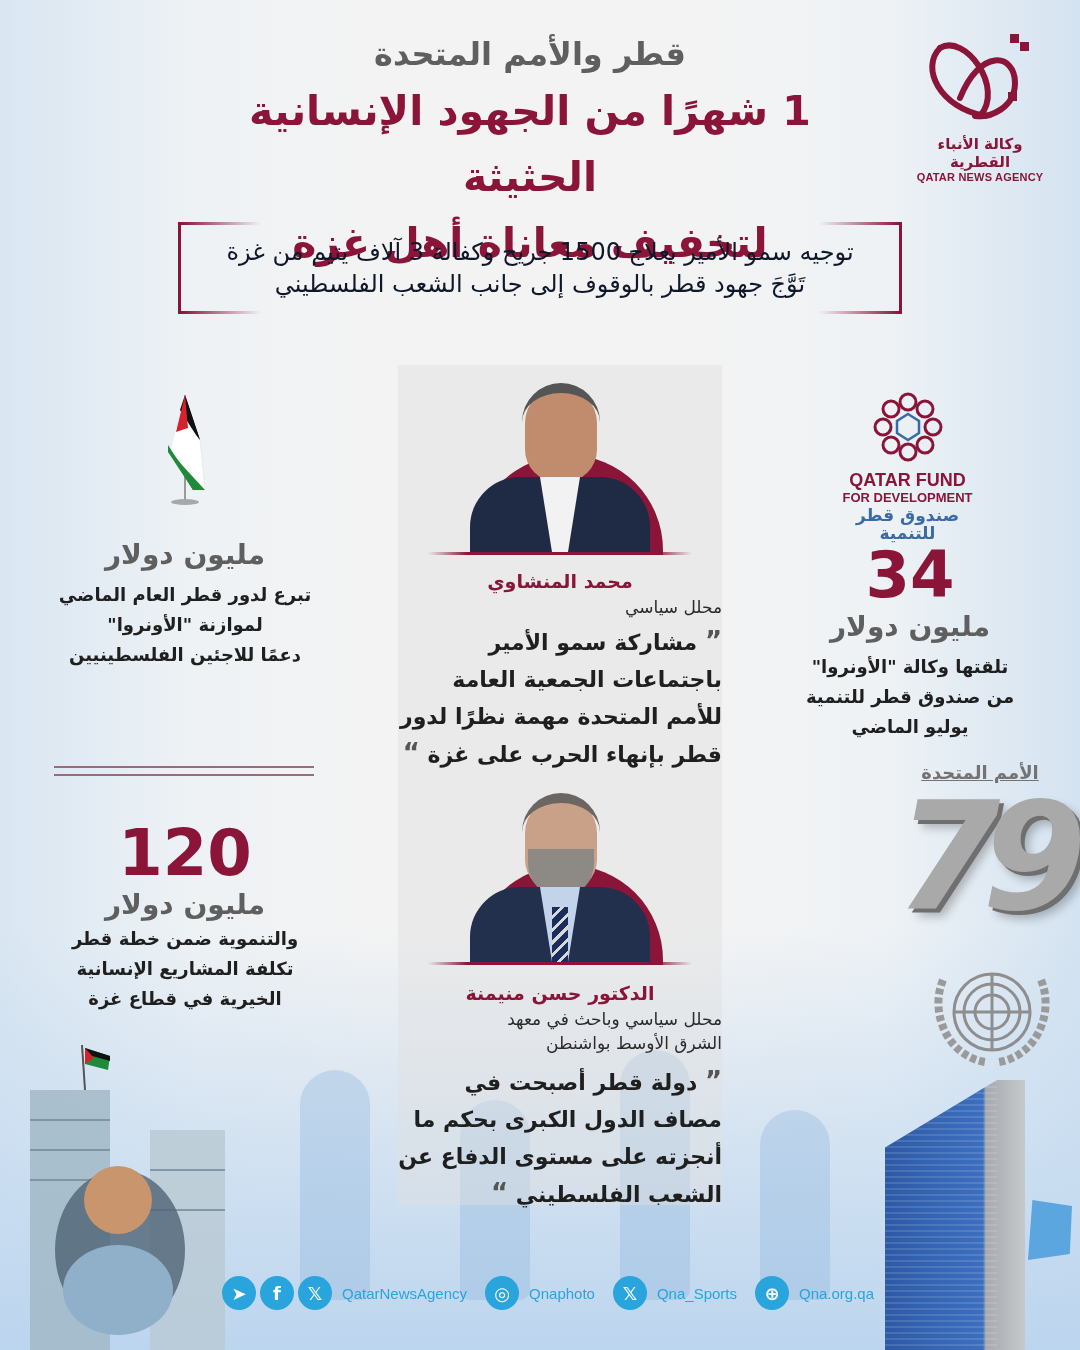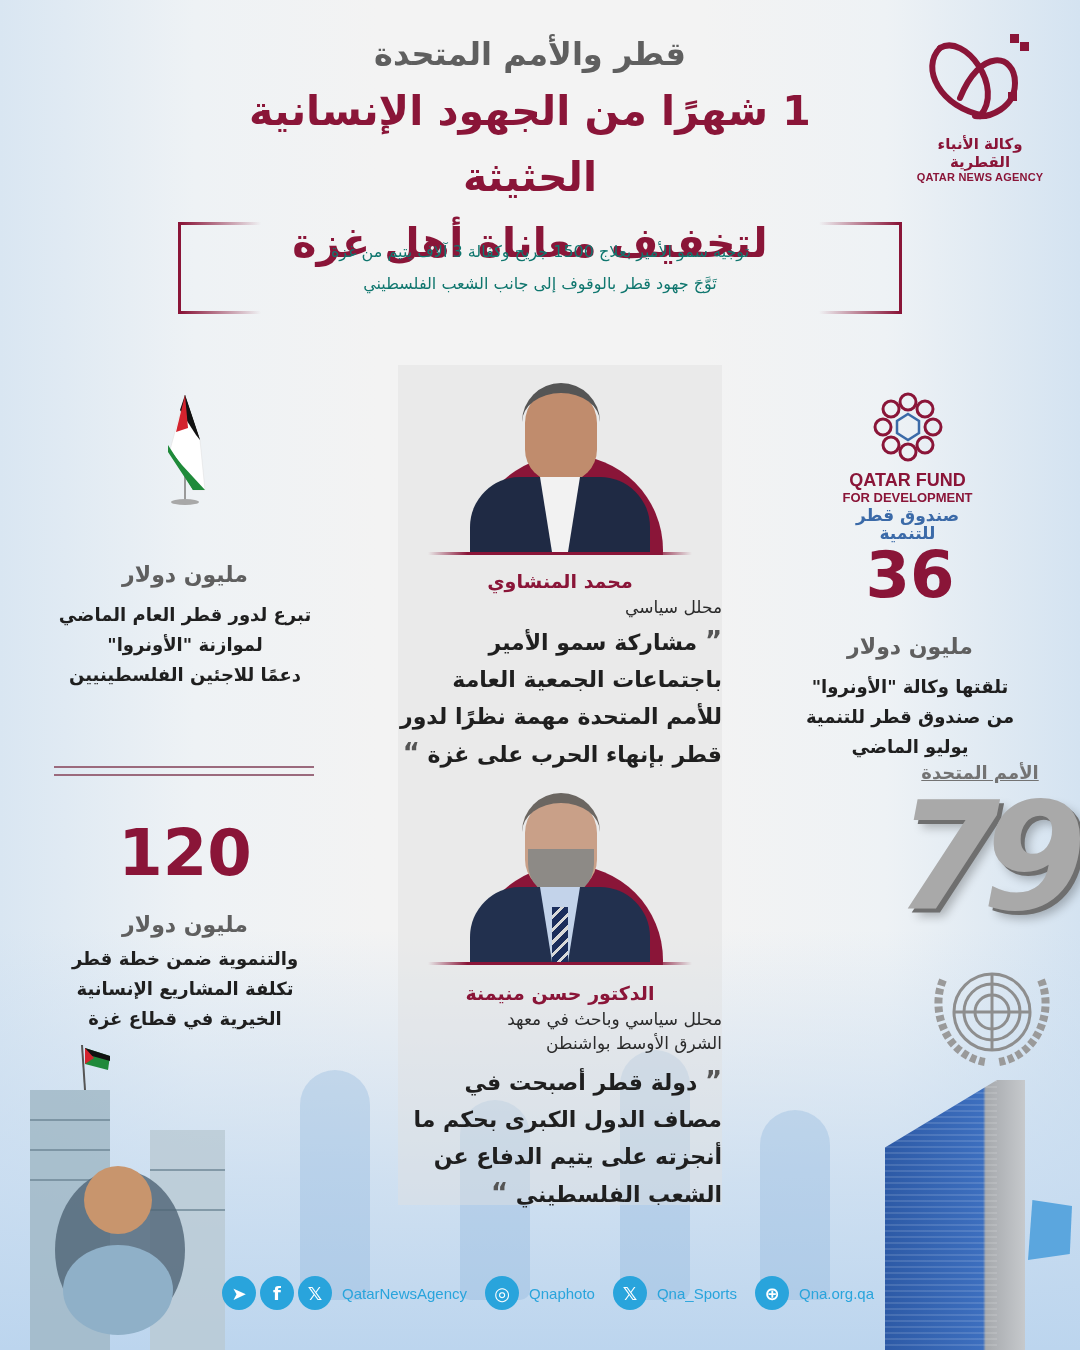--- a/index.html
+++ b/index.html
@@ -33,21 +33,21 @@
     .intro-box {
       position: absolute; left: 178px; top: 222px; width: 724px; height: 92px;
       border-left: 3px solid #8a1538; border-right: 3px solid #8a1538;
       display: flex; flex-direction: column; justify-content: center; align-items: center;
     }
     .intro-box::before, .intro-box::after {
       content: ""; position: absolute; left: 0; right: 0; height: 3px;
     }
     .intro-box::before { top: 0; background: linear-gradient(90deg, #8a1538 0, rgba(138,21,56,0) 80px, rgba(138,21,56,0) calc(100% - 80px), #8a1538 100%); }
     .intro-box::after { bottom: 0; background: linear-gradient(90deg, #8a1538 0, rgba(138,21,56,0) 80px, rgba(138,21,56,0) calc(100% - 80px), #8a1538 100%); }
-    .intro-line { color: #0f766e; font-size: 16px; line-height: 32px; }
+    .intro-line { color: #0f172a; font-size: 24px; line-height: 32px; }
 
     
     .center-panel {
       position: absolute; left: 398px; top: 365px; width: 324px; height: 840px;
       background: rgba(225,225,225,0.45);
     }
     .portrait { position: absolute; width: 264px; height: 190px; left: 30px; overflow: hidden; }
     .portrait .circle {
       position: absolute; left: 45px; top: 90px; width: 190px; height: 190px; border-radius: 50%;
       background: #8a1538;
@@ -62,21 +62,21 @@
     .tie { position: absolute; left: 82px; bottom: 0; width: 16px; height: 55px; background: repeating-linear-gradient(135deg,#1b2d5c 0 6px,#d8d8d8 6px 9px); }
 
     .analyst-name { color: #8a1538; font-size: 19px; font-weight: bold; text-align: center; line-height: 28px; }
     .analyst-role { color: #2b2b2b; font-size: 17px; line-height: 24px; }
     .quote { color: #1f1f1f; font-size: 22px; font-weight: bold; text-align: right; line-height: 37px; }
     .qmark { color: #555; font-size: 26px; }
 
     
     .stat { position: absolute; text-align: center; }
     .stat-number { color: #8a1538; font-size: 64px; font-weight: bold; line-height: 70px; font-family: "DejaVu Sans", sans-serif; }
-    .stat-unit { color: #5f5f5f; font-size: 22px; font-weight: bold; line-height: 34px; margin-top: 20px; }
+    .stat-unit { color: #5f5f5f; font-size: 28px; font-weight: bold; line-height: 34px; }
     .stat-desc { color: #1f1f1f; font-size: 18px; font-weight: bold; line-height: 30px; }
 
     .divider { position: absolute; left: 54px; top: 766px; width: 260px; height: 10px; border-top: 2px solid #9b6a7d; border-bottom: 2px solid #9b6a7d; }
 
     
     .ps-flag { position: absolute; left: 160px; top: 390px; width: 50px; height: 120px; }
 
     
     .qffd { position: absolute; left: 830px; top: 392px; width: 155px; text-align: center; direction: ltr; }
     .qffd-mark { width: 70px; height: 70px; margin: 0 auto 4px; }
@@ -187,21 +187,21 @@
         <circle cx="18" cy="17" r="8"></circle>
     </g>
     <polygon points="35,22 46,29 46,41 35,48 24,41 24,29" fill="none" stroke="#3b6aa8" stroke-width="2.5"></polygon>
   </svg>
   <div class="qffd-en1">QATAR FUND</div>
   <div class="qffd-en2">FOR DEVELOPMENT</div>
   <div class="qffd-ar">صندوق قطر للتنمية</div>
 </div>
 
 <div class="stat" style="left:775px; top:540px; width:270px;">
-  <div class="stat-number">36</div>
+  <div class="stat-number">34</div>
   <div class="stat-unit">مليون دولار</div>
   <div style="height:8px"></div>
   <div class="stat-desc">تلقتها وكالة "الأونروا"</div>
   <div class="stat-desc">من صندوق قطر للتنمية</div>
   <div class="stat-desc">يوليو الماضي</div>
 </div>
 
 <div class="un-label">الأمم المتحدة</div>
 <div class="un79">79</div>
 
@@ -273,21 +273,21 @@
     </div>
     <div class="base"></div>
   </div>
   <div style="position:absolute; top:614px; left:0; right:0;">
     <div class="analyst-name">الدكتور حسن منيمنة</div>
     <div class="analyst-role">محلل سياسي وباحث في معهد</div>
     <div class="analyst-role">الشرق الأوسط بواشنطن</div>
     <div style="height:8px"></div>
     <div class="quote"><span class="qmark">”</span> <span>دولة قطر أصبحت في</span></div>
     <div class="quote">مصاف الدول الكبرى بحكم ما</div>
-    <div class="quote">أنجزته على يتيم الدفاع عن</div>
+    <div class="quote">أنجزته على مستوى الدفاع عن</div>
     <div class="quote"><span>الشعب الفلسطيني</span> <span class="qmark">“</span></div>
   </div>
 </div>
 
 <div class="social">
   <div class="s-icon">➤</div>
   <div class="s-icon">f</div>
   <div class="s-icon">𝕏</div>
   <span class="s-label">QatarNewsAgency</span>
   <div class="s-icon">◎</div>

